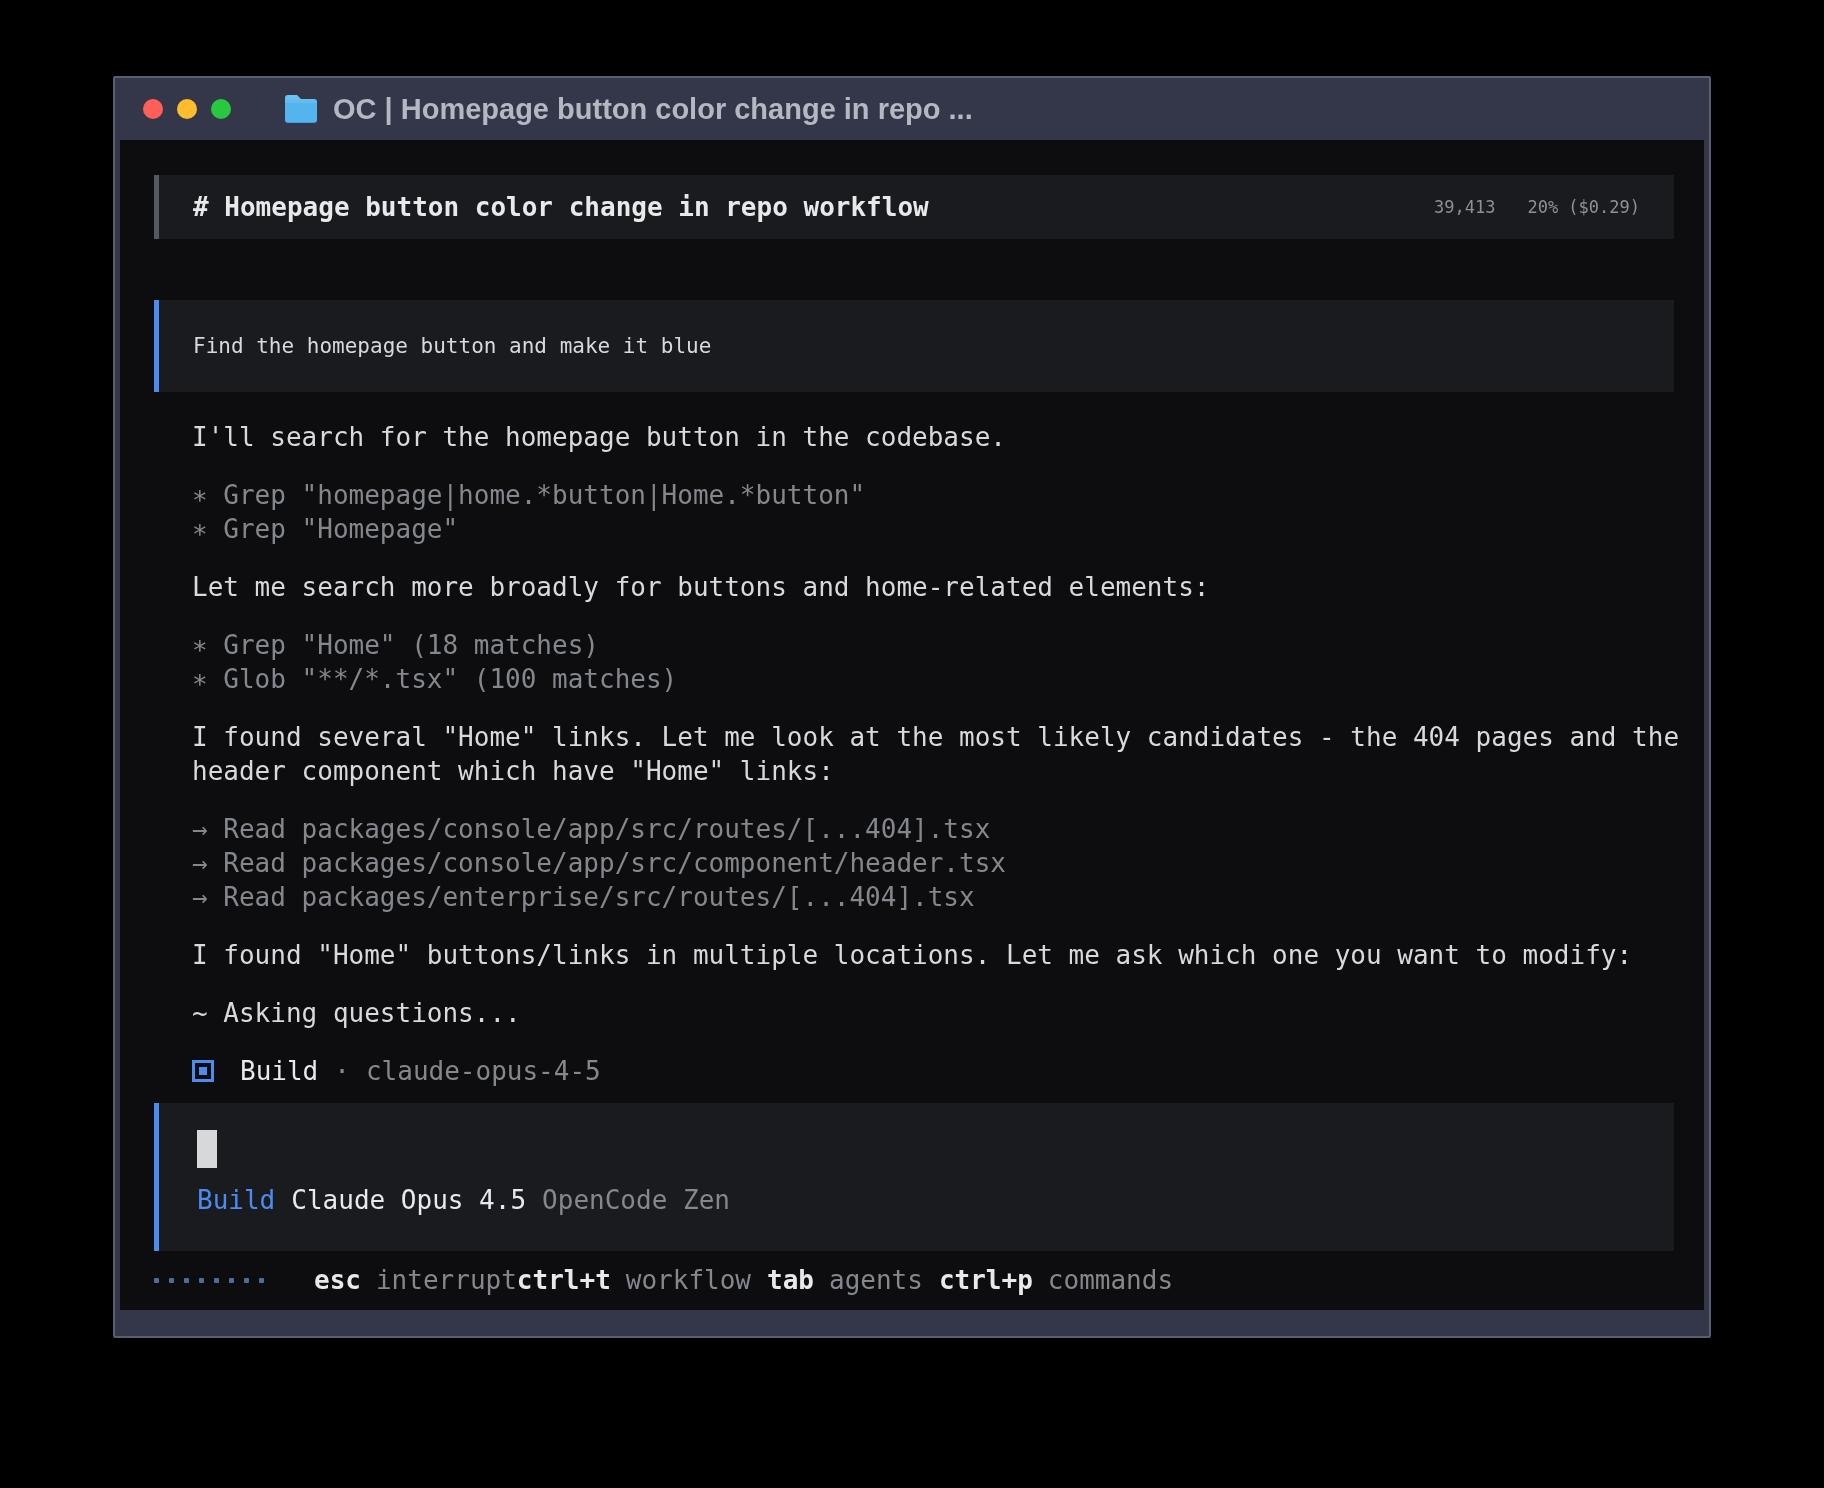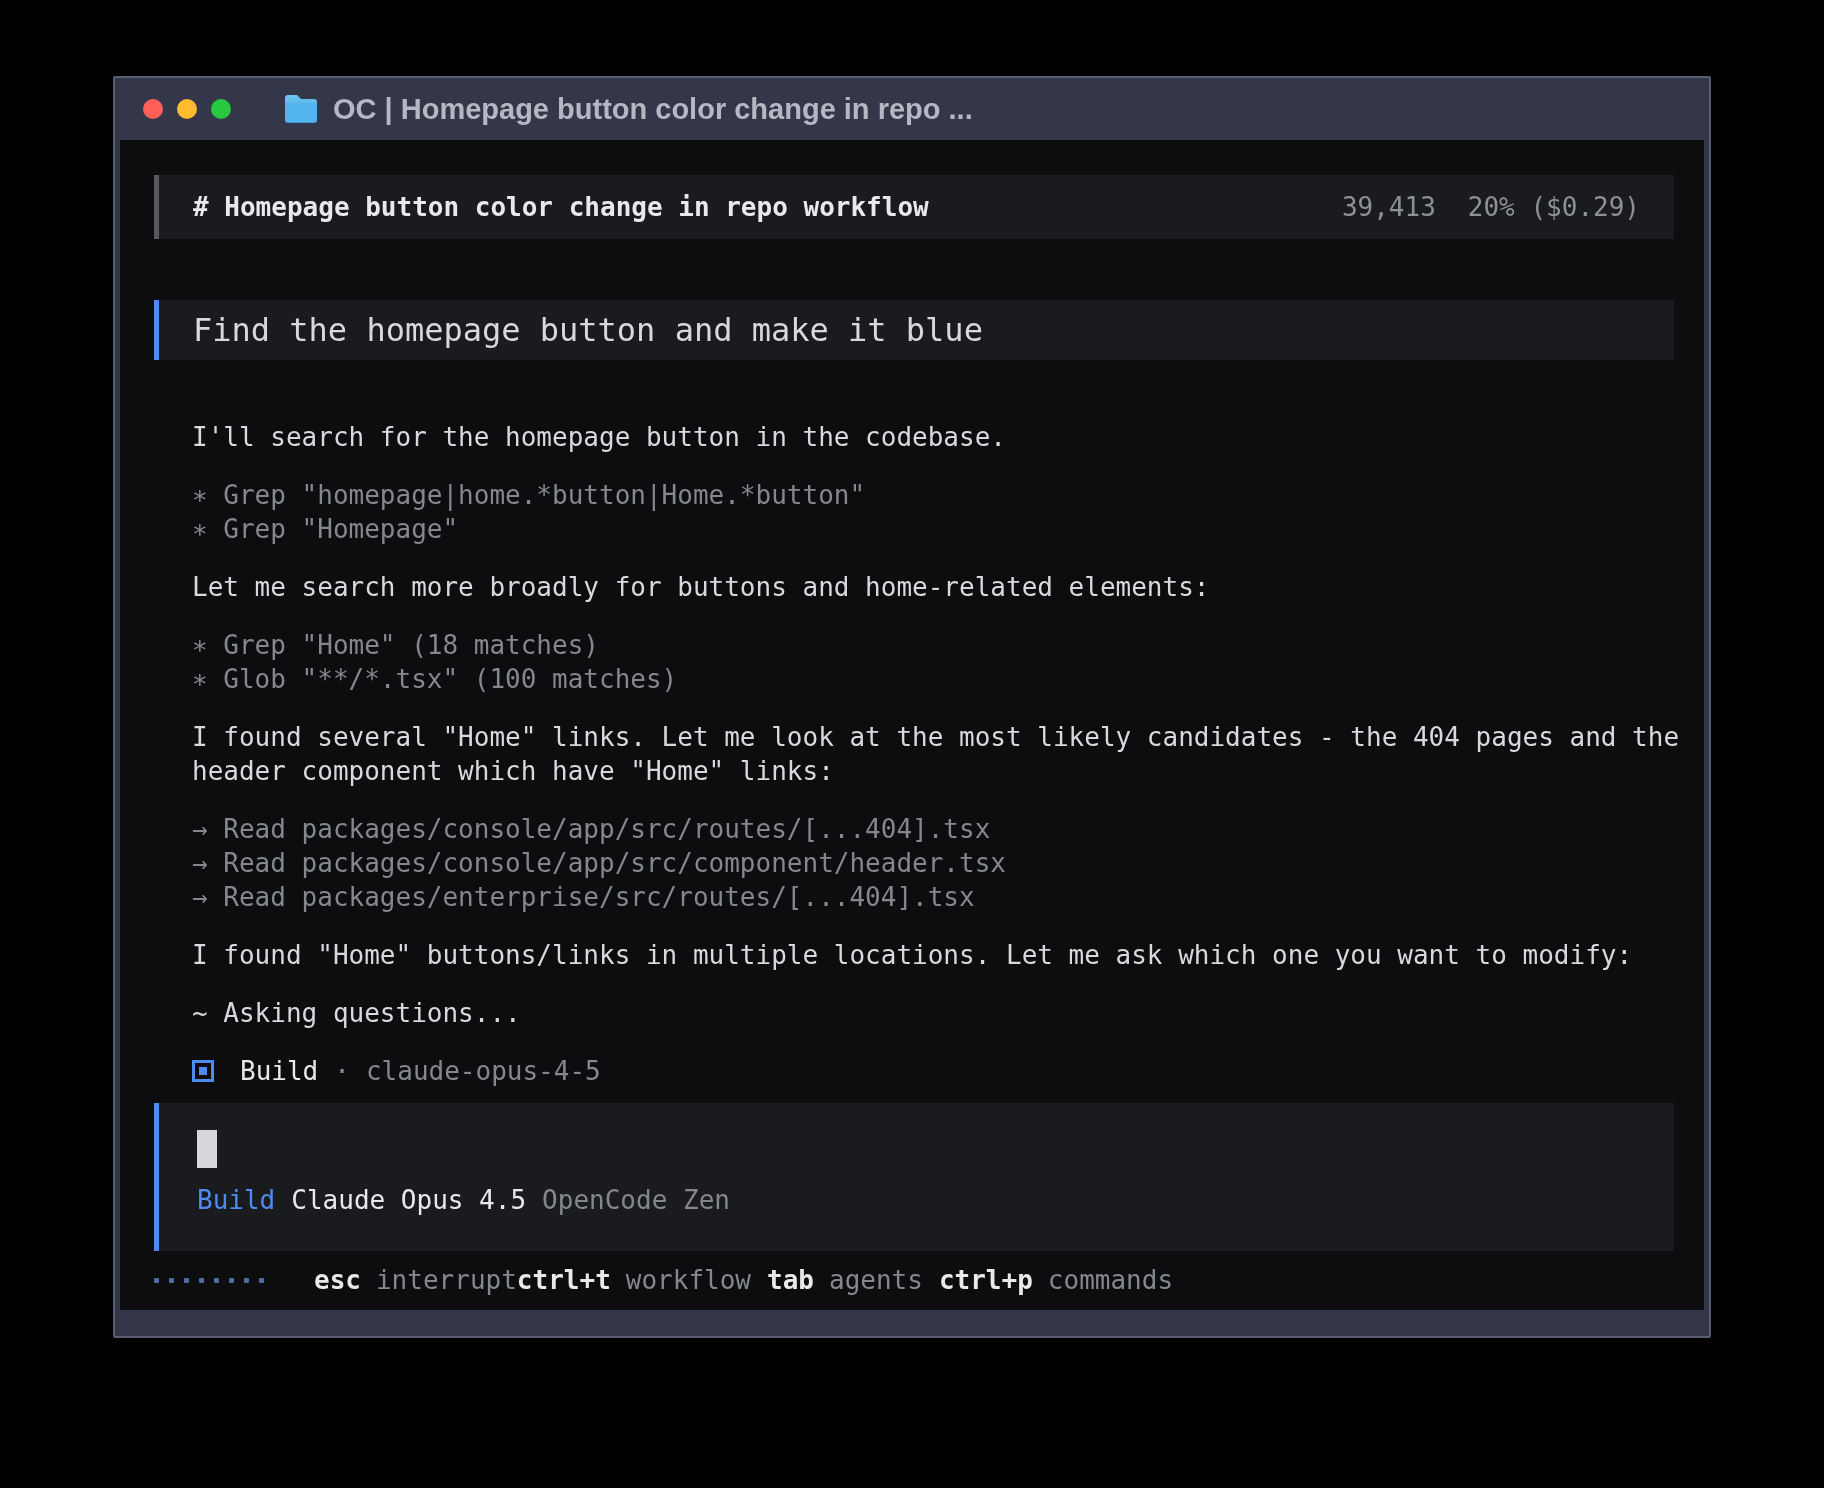--- a/index.html
+++ b/index.html
@@ -50,26 +50,26 @@
     position:absolute; left:5px; right:5px; top:62px; bottom:26px;
     background:var(--content_bg); overflow:hidden;
   }
 
   .block { position:absolute; left:34px; width:1520px; background:var(--block_bg); }
   .header-block {
     top:35px; height:64px; border-left:5px solid var(--gray_border);
     display:flex; align-items:center; justify-content:space-between; padding:13px 34px;
   }
   .htitle { font-weight:700; font-size:26px; color:var(--text_bright); white-space:nowrap; }
-  .stats { display:flex; gap:32px; font-size:26px; color:#8d9095; white-space:nowrap; }
+  .stats { display:flex; gap:32px; font-size:17px; color:#8d9095; white-space:nowrap; }
 
   .user-block {
-    top:160px; height:60px; border-left:5px solid var(--accent_blue);
+    top:160px; height:92px; border-left:5px solid var(--accent_blue);
     display:flex; align-items:center; padding:0 34px;
-    font-size:32px; color:var(--text_primary);
+    font-size:21px; color:var(--text_primary);
   }
 
   .conversation { position:absolute; left:72px; top:280px; width:1500px; font-size:26px; line-height:34px; }
   .msg { margin-top:24px; }
   .msg:first-child { margin-top:0; }
   .msg.text .line { color:var(--text_primary); }
   .msg.tool .line { color:var(--text_dim); }
   .line { white-space:pre-wrap; word-break:break-word; }
 
   .agent-row { margin-top:24px; display:flex; align-items:center; height:34px; }

